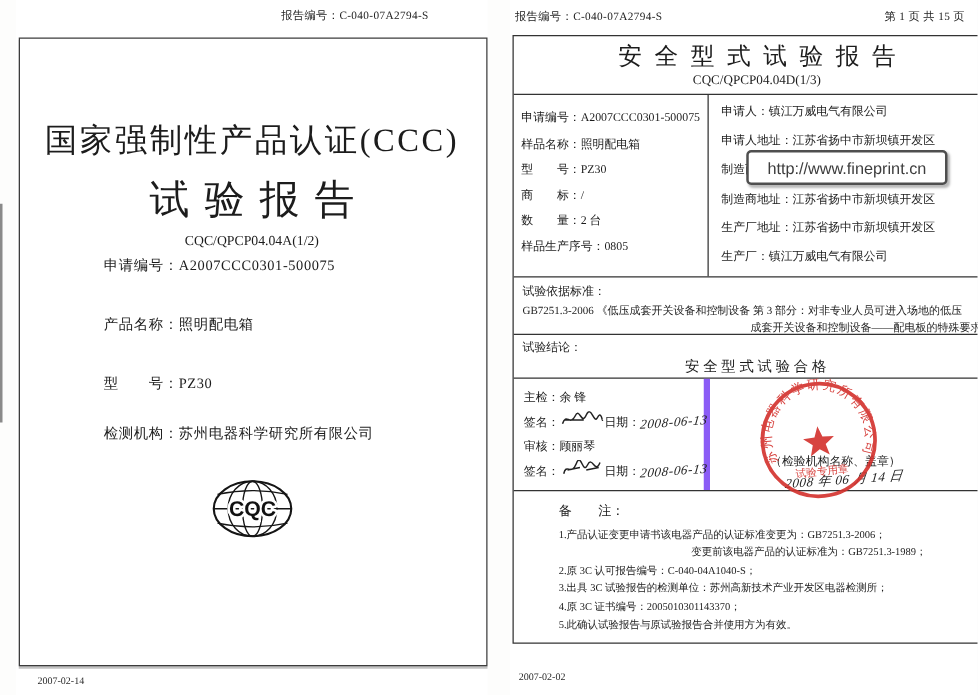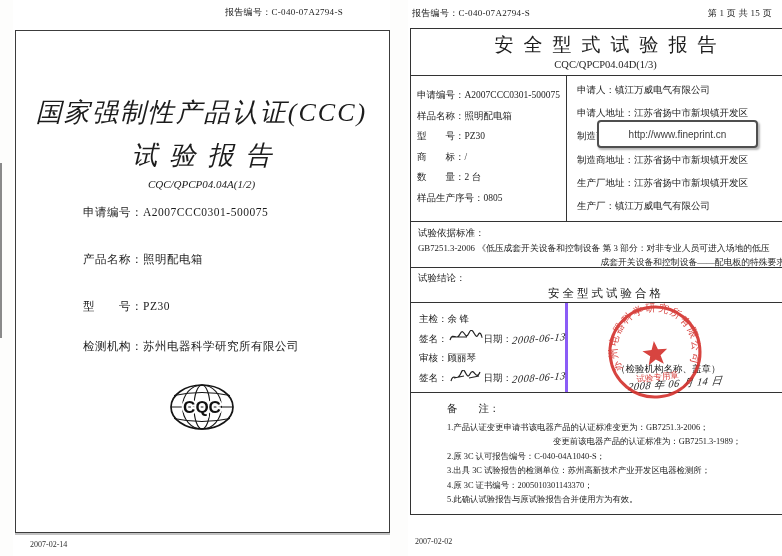--- a/index.html
+++ b/index.html
@@ -11,23 +11,23 @@
     color:#1c1c1c;
     overflow:hidden;
   }
   .scan-edge { position:absolute; left:0; top:163px; width:2px; height:175px; background:#8a8a8a; }
 
   
   .lpage { position:absolute; left:13px; top:0; width:377px; height:556px; background:#fff; }
   .lpage .rpt { position:absolute; left:212px; top:6px; font-size:9px; letter-spacing:0.3px; }
   .lborder { position:absolute; left:2px; top:30px; width:375px; height:503px; border:1.5px solid #3c3c3c;
              box-shadow:0 2px 0 rgba(120,120,120,.45); }
-  .ltitle { position:absolute; top:95px; left:0; width:100%; text-align:center;font-style:italic; }
+  .ltitle { position:absolute; top:95px; left:0; width:100%; text-align:center; }
   .ltitle .t1 { font-size:26px; letter-spacing:2px; }
-  .ltitle .t2 { font-size:26px; letter-spacing:12px; text-indent:12px; margin-top:8px; }
+  .ltitle .t2 { font-size:32px; letter-spacing:12px; text-indent:12px; margin-top:8px; }
   .ltitle .code { font-size:11px; margin-top:5px; }
   .lfield { position:absolute; left:70px; font-size:11.5px; letter-spacing:0.5px; white-space:nowrap; }
   .llogo { position:absolute; left:156px; top:383px; }
   .lfooter { position:absolute; left:17px; top:540px; font-size:8px; color:#2e2e2e; }
 
   
   .rpage { position:absolute; left:408px; top:0; width:374px; height:556px; background:#fff; }
   .rhead { position:absolute; top:7px; left:4px; right:10px; display:flex; justify-content:space-between;
            font-size:9px; letter-spacing:0.3px; }
   .rtable { position:absolute; left:2px; top:28px; width:391px; height:487px; border:1.5px solid #333;
@@ -41,21 +41,21 @@
   .cell-l { width:156px; border-right:1px solid #333; padding:9px 2px 0 6px; font-size:9.5px; }
   .cell-l .iline { line-height:20.5px; white-space:nowrap; }
   .cell-r { flex:1; padding:3px 2px 0 10px; font-size:9.5px; }
   .cell-r .iline { line-height:23.2px; white-space:nowrap; }
   .row-std { height:46px; padding:5px 6px 0 7px; font-size:9.5px; }
   .row-std .l1 { font-size:8.8px; margin-top:3px; white-space:nowrap; }
   .row-std .l2 { font-size:8.8px; text-align:right; margin-top:2px; }
   .row-concl { height:35px; padding:4px 6px 0 7px; font-size:9.5px; }
   .row-concl .val { text-align:center; font-size:11.5px; letter-spacing:3px; margin-top:1px; }
   .row-sign { height:90px; display:flex; }
-  .sign-l { width:157px; border-right:3px solid #8b5cf6; padding:7px 0 0 8px; font-size:9.5px; }
+  .sign-l { width:157px; border-right:5px solid #8b5cf6; padding:7px 0 0 8px; font-size:9.5px; }
   .sign-l .sline { line-height:19px; white-space:nowrap; }
   .sign-r { flex:1; position:relative; }
   .stamp-caption { position:absolute; left:48px; top:60px; font-size:9.5px; white-space:nowrap; }
   .stamp-date { position:absolute; left:60px; top:74px; font-size:10px; white-space:nowrap; }
   .stamp { position:absolute; left:197px; top:302px; width:100px; height:100px; z-index:3; opacity:0.9;
            transform:rotate(-6deg); }
   .row-notes { flex:1; padding:9px 6px 0 8px; }
   .notes-label { font-size:10.5px; margin-bottom:5px; }
   .nitem { font-size:8.4px; line-height:14.4px; white-space:nowrap; }
   .nitem.indent { padding-left:106px; }
@@ -64,21 +64,21 @@
   
   .hand { display:inline-block; font-style:italic; font-size:10.5px;
           transform:rotate(-4deg) skewX(-10deg); color:#242424; letter-spacing:0.5px; }
   .scribble { display:inline-block; vertical-align:middle; margin:0 1px -2px 1px; }
 
   
   .watermark { position:absolute; left:189px; top:120px; width:161px; height:28px; background:#fff;
                border:2px solid #4f4f4f; border-radius:4px; z-index:6;
                box-shadow:1.5px 2px 2px rgba(0,0,0,.28);
                display:flex; align-items:center; justify-content:center;
-               font-family:"Liberation Sans","DejaVu Sans",sans-serif; font-size:10px; color:#3d3d3d; }
+               font-family:"Liberation Sans","DejaVu Sans",sans-serif; font-size:13px; color:#3d3d3d; }
 </style>
 </head>
 <body>
 
 <div class="scan-edge"></div>
 
 <div class="lpage">
   <div class="rpt">
     <span>报告编号：</span><span>C-040-07A2794-S</span>
   </div>

